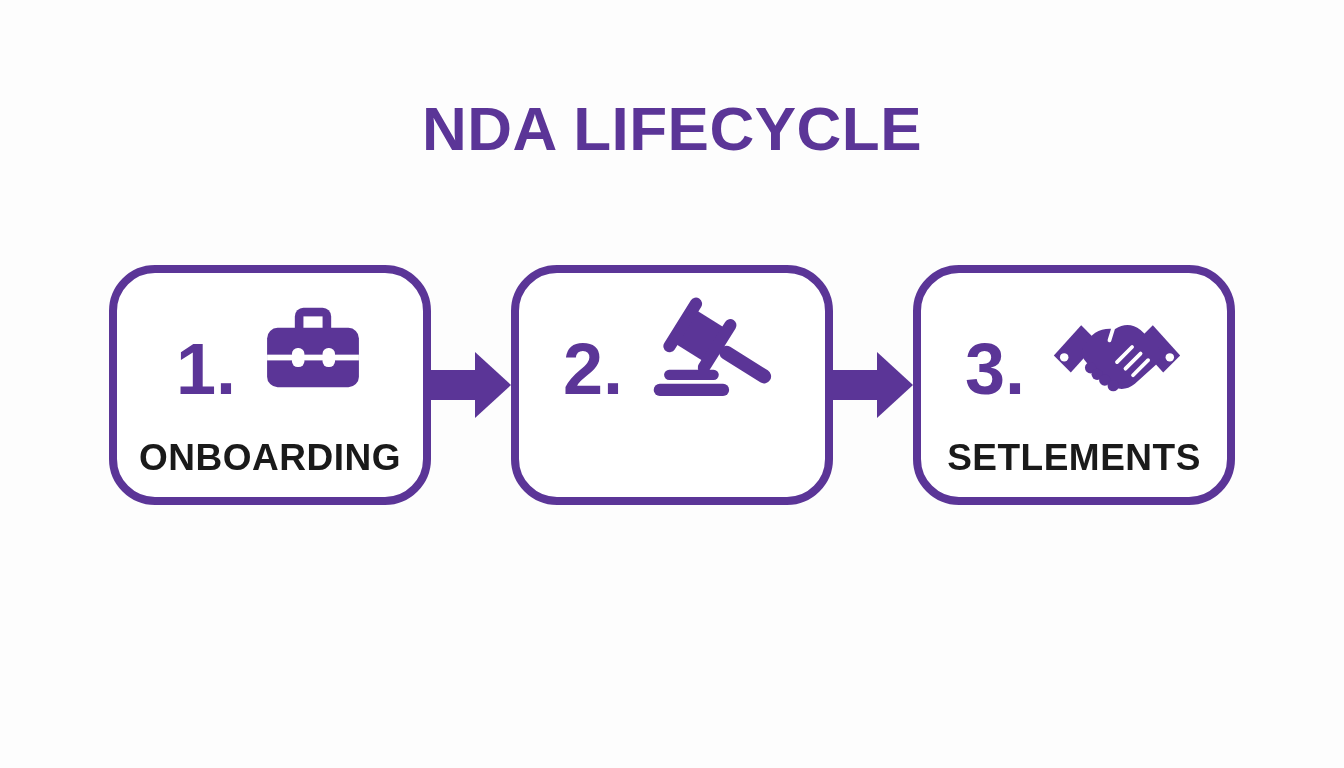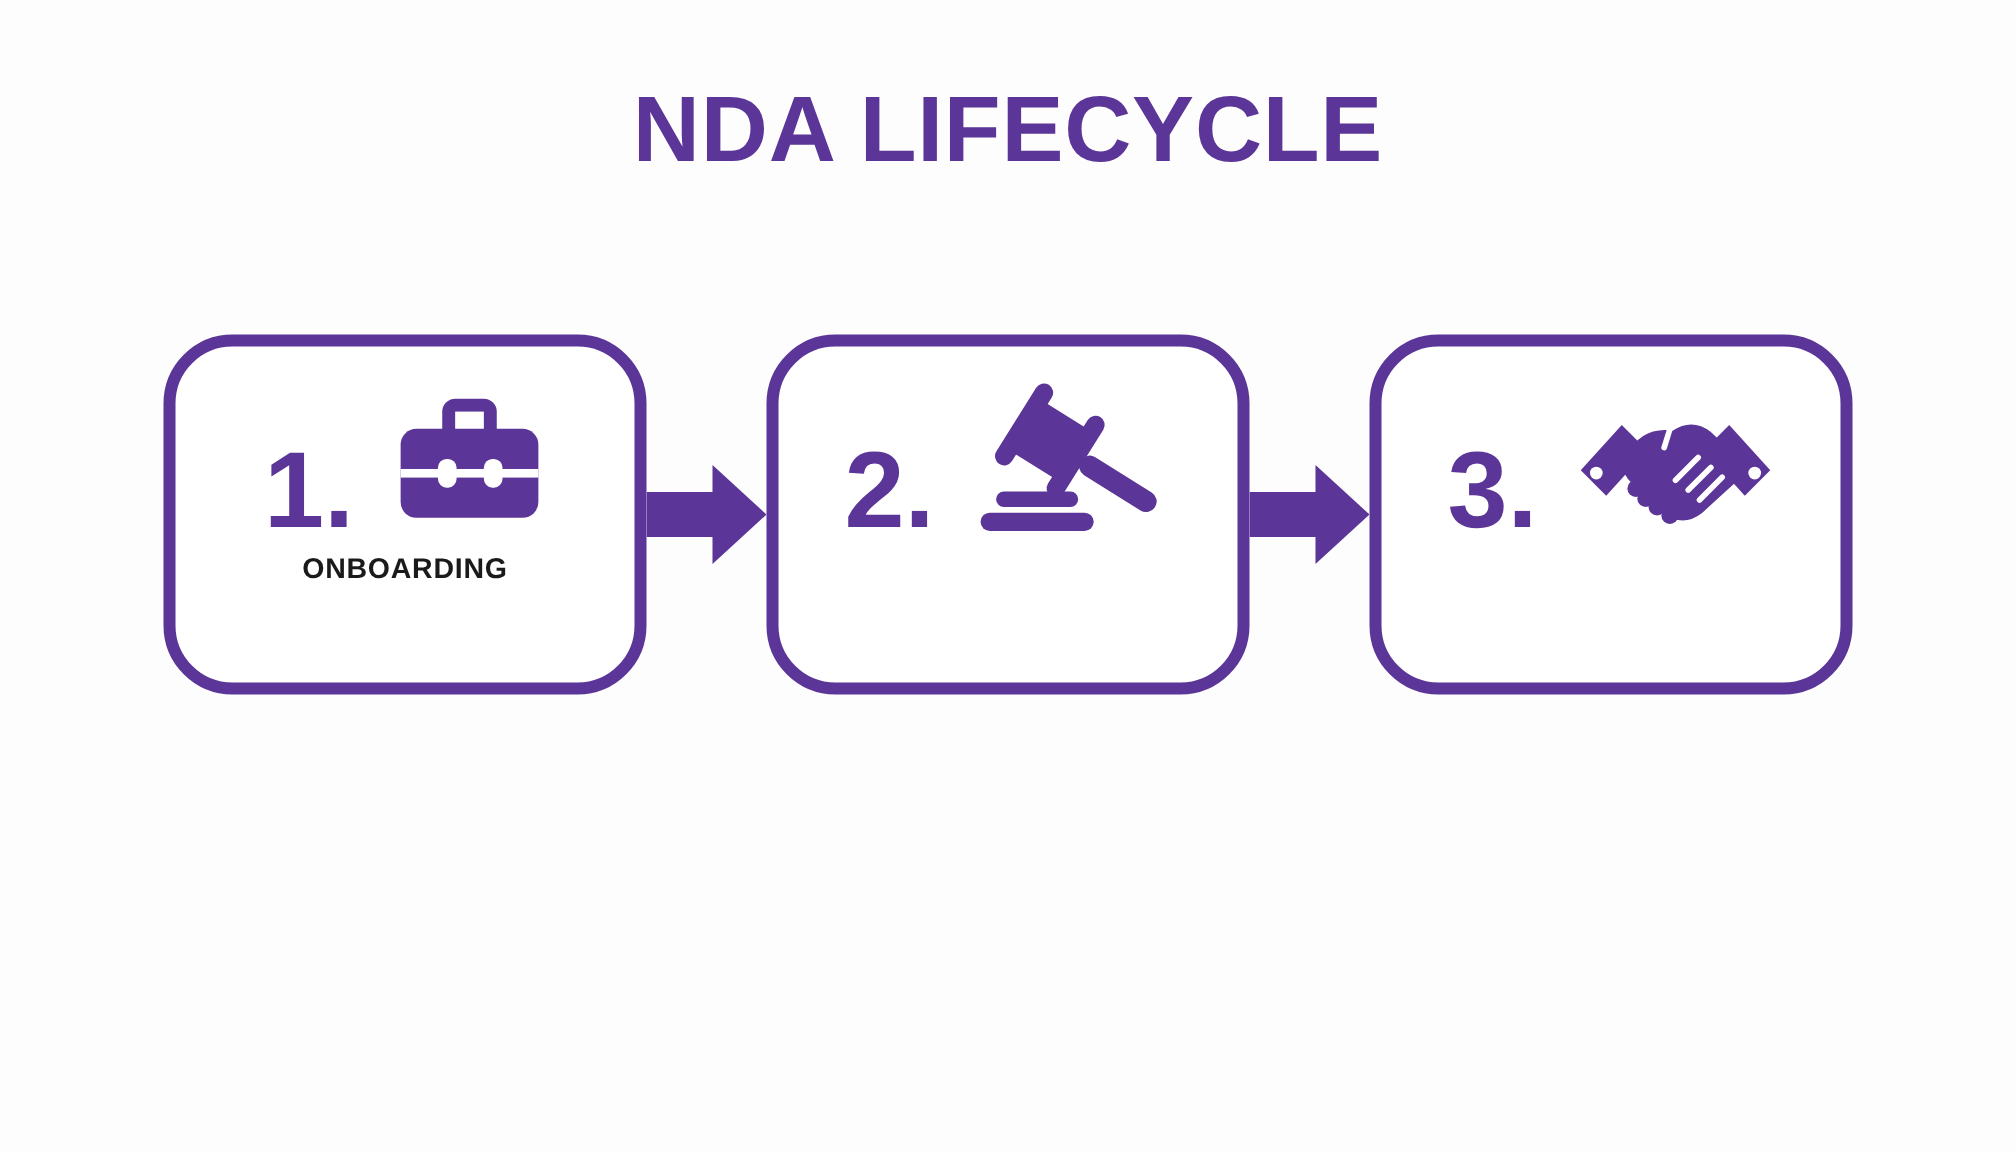--- a/index.html
+++ b/index.html
@@ -5,21 +5,21 @@
   * { margin: 0; padding: 0; box-sizing: border-box; }
   html, body { width: 1344px; height: 768px; }
   body {
     background: var(--background, #fdfdfd);
     font-family: "Liberation Sans", "DejaVu Sans", sans-serif;
     overflow: hidden;
   }
   .canvas {
     width: 1344px;
     height: 768px;
-    padding-top: 58px;
+    padding-top: 100px;
   }
   .title {
     text-align: center;
     font-size: 62px;
     line-height: 0.95;
     font-weight: 800;
     letter-spacing: 0.5px;
     color: var(--purple, #5b3597);
   }
   .flow {
@@ -48,22 +48,22 @@
   }
   .step-number {
     font-size: 72px;
     line-height: 1;
     font-weight: 800;
     color: var(--purple, #5b3597);
     transform: translateY(22px);
   }
   .step-icon { color: var(--purple, #5b3597); display: inline-flex; }
   .step-label {
-    margin-top: 12px;
-    font-size: 19px;
+    margin-top: 38px;
+    font-size: 37px;
     font-weight: 800;
     letter-spacing: 0.5px;
     color: var(--text_dark, #1a1a1a);
   }
   .arrow { width: 80px; height: 76px; color: var(--purple, #5b3597); flex: 0 0 auto; }
 </style>
 </head>
 <body>
 
 <div class="canvas">
@@ -147,16 +147,17 @@
               <path d="M86,52 L70,68"></path>
               <path d="M95,59 L79,75"></path>
               <path d="M103,66 L87,82"></path>
               <path d="M66,32 L62,45"></path>
             </g>
             <circle cx="14" cy="63" r="4.5" fill="#ffffff"></circle>
             <circle cx="126" cy="63" r="4.5" fill="#ffffff"></circle>
           </svg>
         </span>
       </div>
+      <div class="step-label">SETLEMENTS</div>
     </div>
 
   </div>
 </div>
 
 </body></html>

